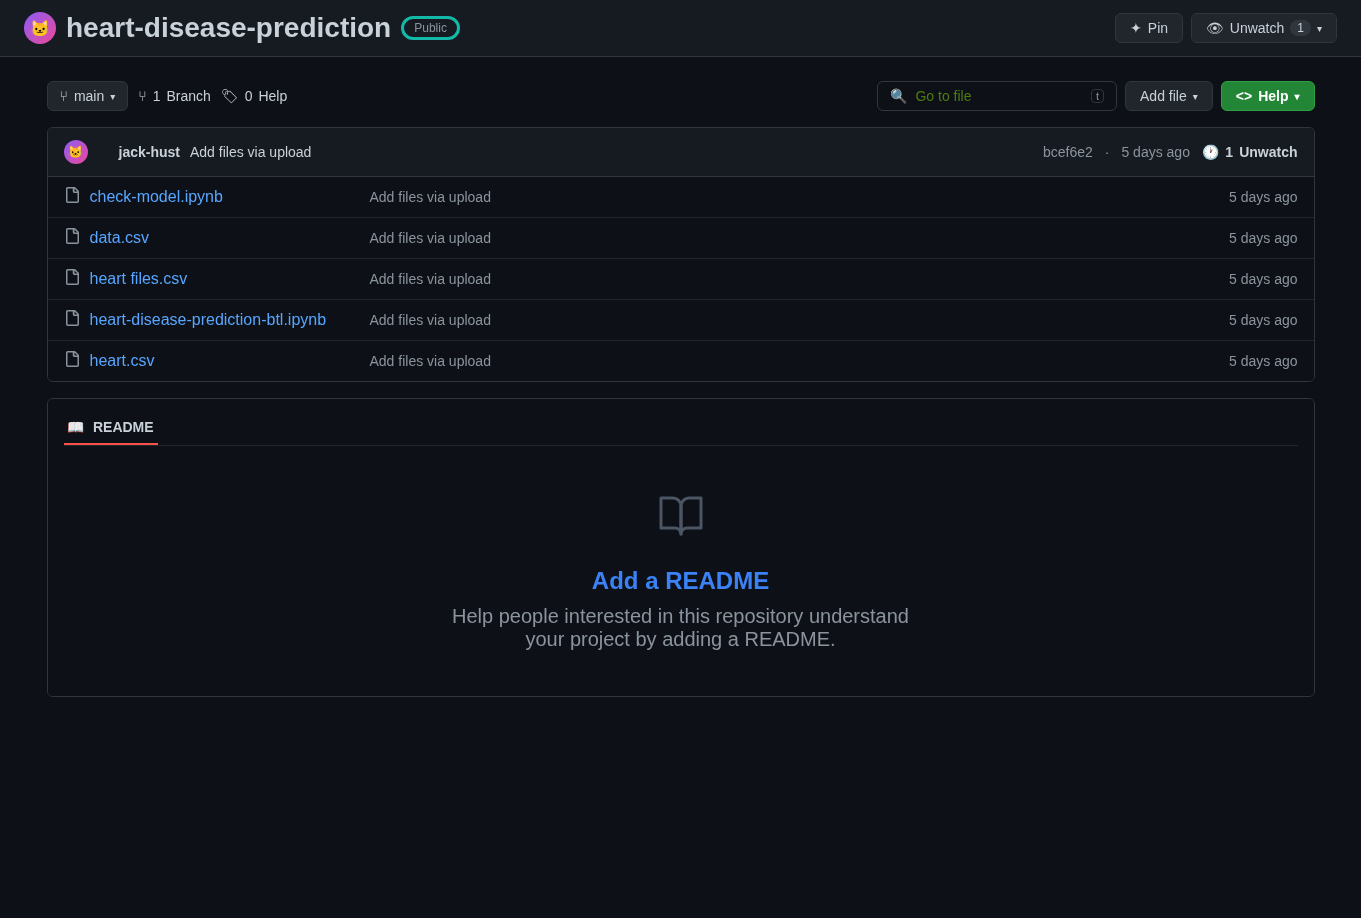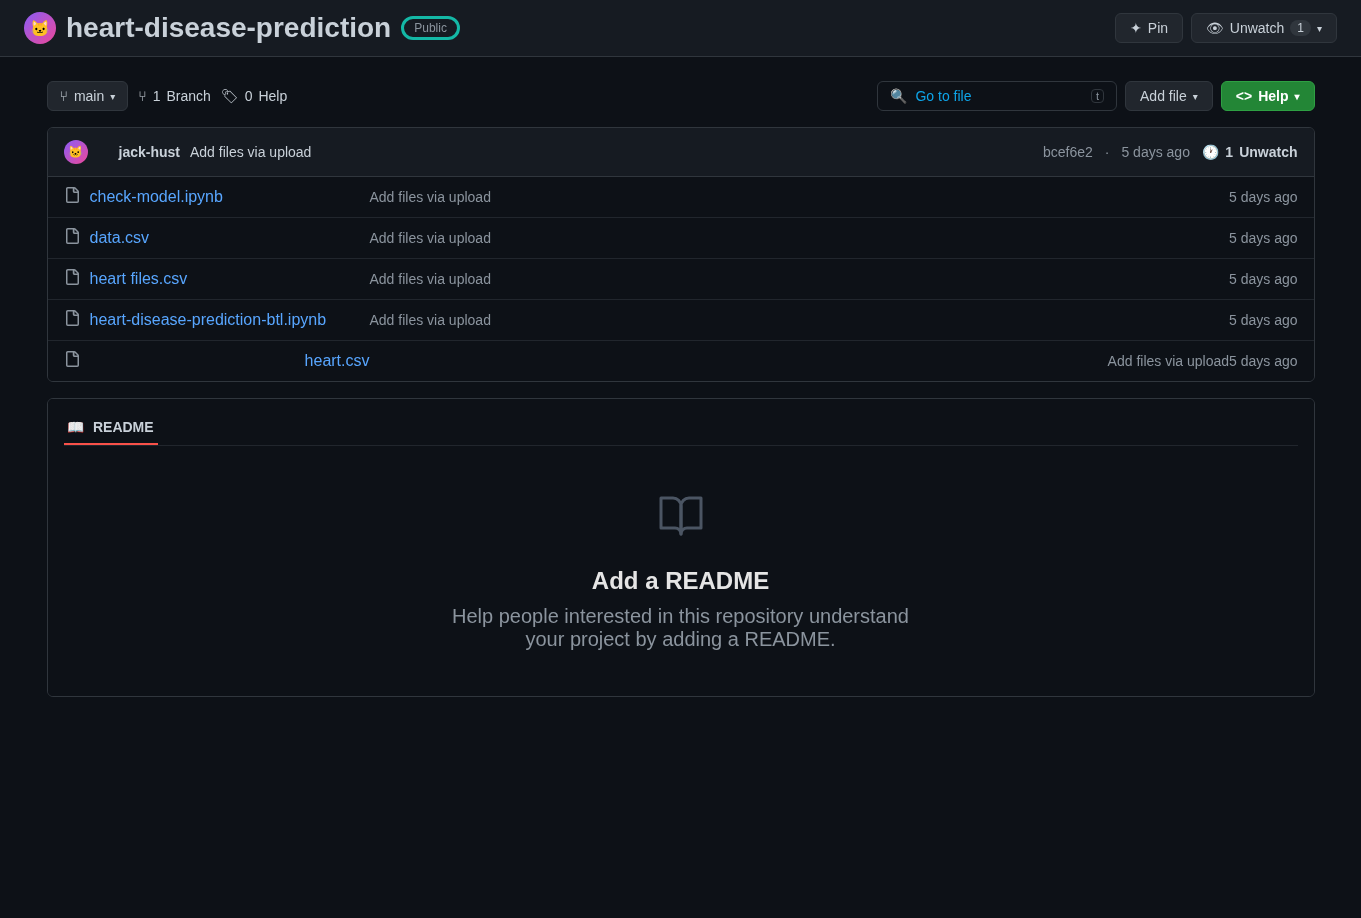--- a/index.html
+++ b/index.html
@@ -202,21 +202,21 @@
       cursor: pointer;
     }
 
     .file-row {
       display: flex;
       align-items: center;
       padding: 10px 16px;
       border-bottom: 1px solid #21262d;
       background: #0d1117;
     }
-    .file-row:last-child { border-bottom: none; text-align: right; }
+    .file-row:last-child { border-bottom: none; }
     .file-icon {
       color: #8b949e;
       margin-right: 10px;
       font-size: 16px;
       flex-shrink: 0;
     }
     .file-name {
       color: #58a6ff;
       font-size: 16px;
       min-width: 280px;
@@ -274,21 +274,21 @@
       background: #0d1117;
     }
     .readme-book-icon {
       font-size: 48px;
       color: #30363d;
       margin-bottom: 16px;
     }
     .readme-title {
       font-size: 24px;
       font-weight: 700;
-      color: #e5e5e5;
+      color: #3b82f6;
       margin-bottom: 10px;
     }
     .readme-desc {
       color: #8b949e;
       font-size: 20px;
       text-align: center;
       max-width: 500px;
     }
     .chevron { font-size: 10px; }
   </style>
@@ -331,21 +331,21 @@
       </a>
       <a class="meta-link">
         <span>🏷</span>
         <span>0</span>
         <span>Help</span>
       </a>
     </div>
     <div class="toolbar-right">
       <div class="search-box">
         <span>🔍</span>
-        <span style="color:#0ea5e9;">Go to file</span>
+        <span style="color:#4d7c0f;">Go to file</span>
         <span class="search-kbd">t</span>
       </div>
       <button class="btn">
         <span>Add file</span>
         <span class="chevron">▾</span>
       </button>
       <button class="btn btn-green">
         <span>&lt;&gt;</span>
         <span>Help</span>
         <span class="chevron">▾</span>

